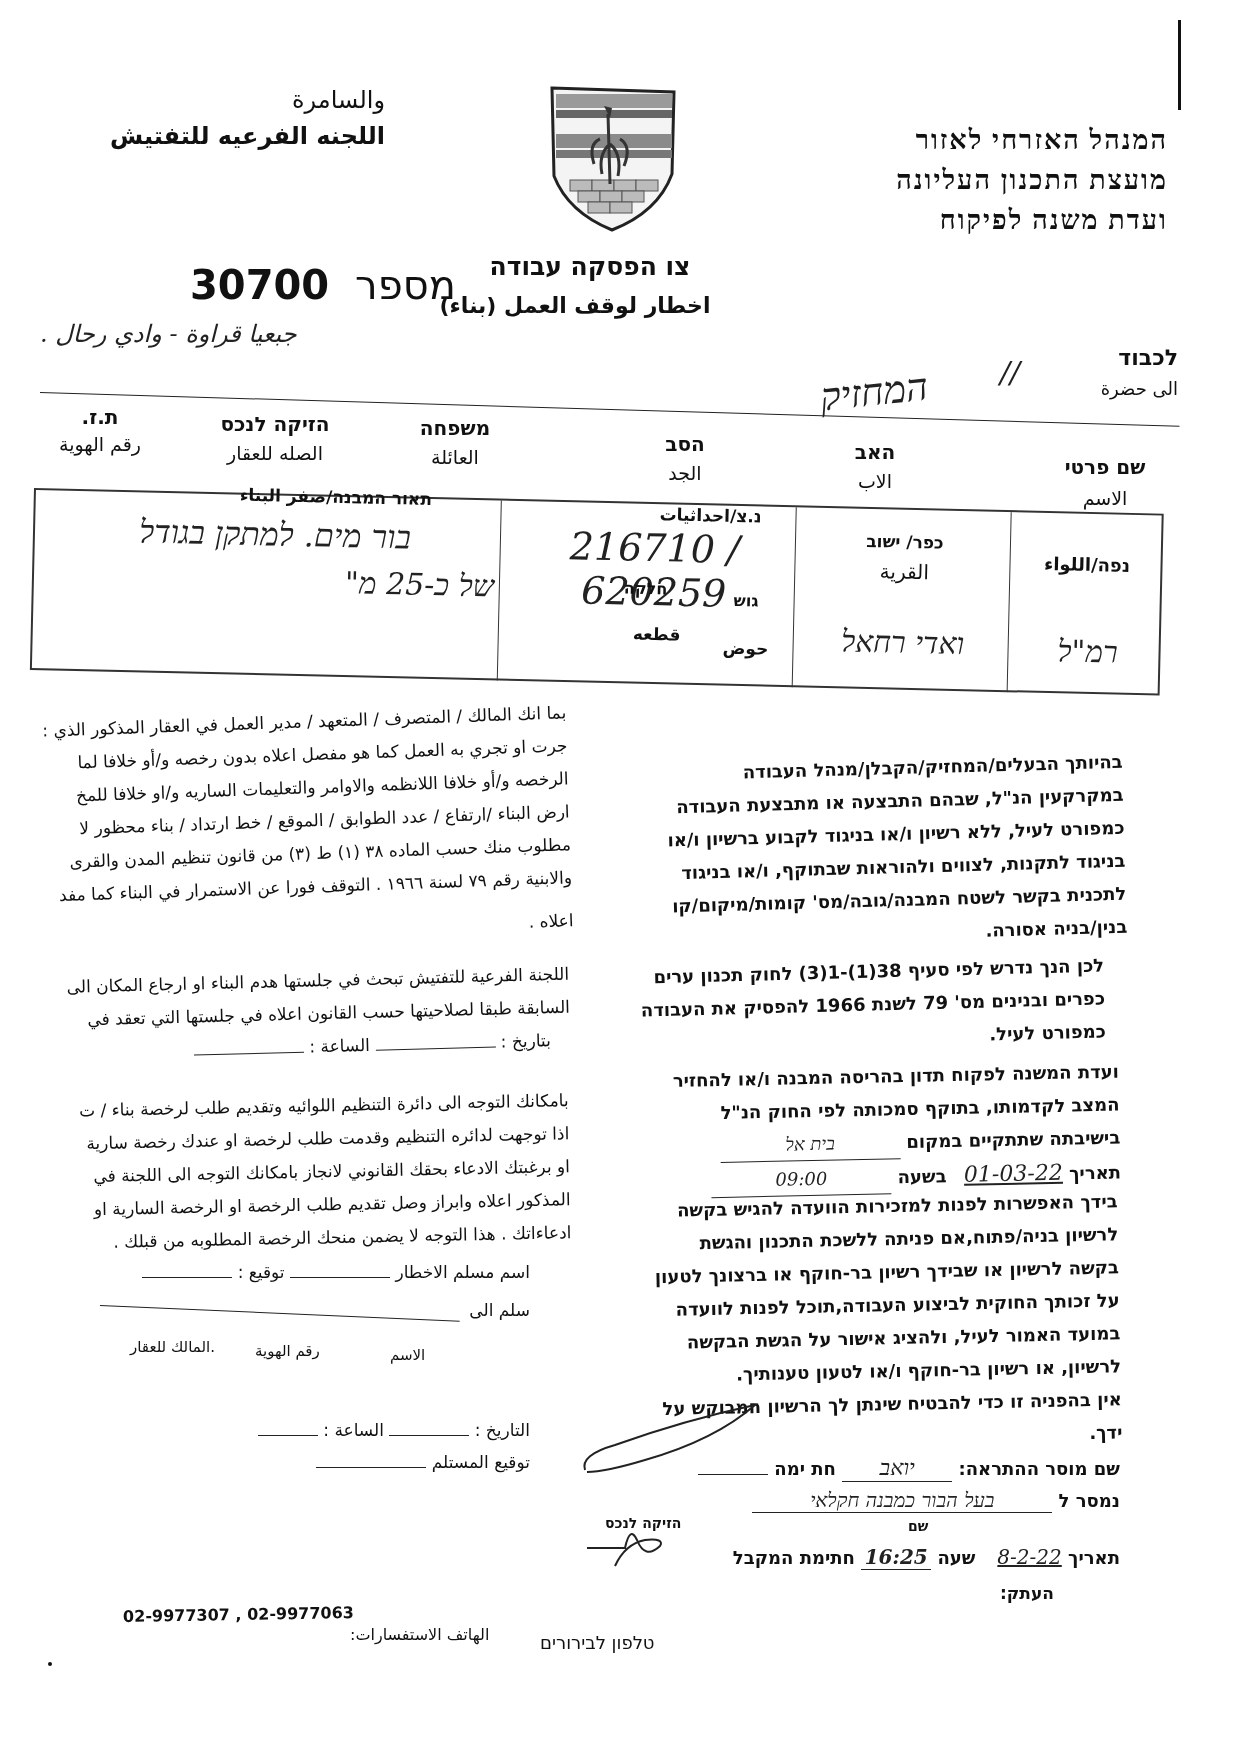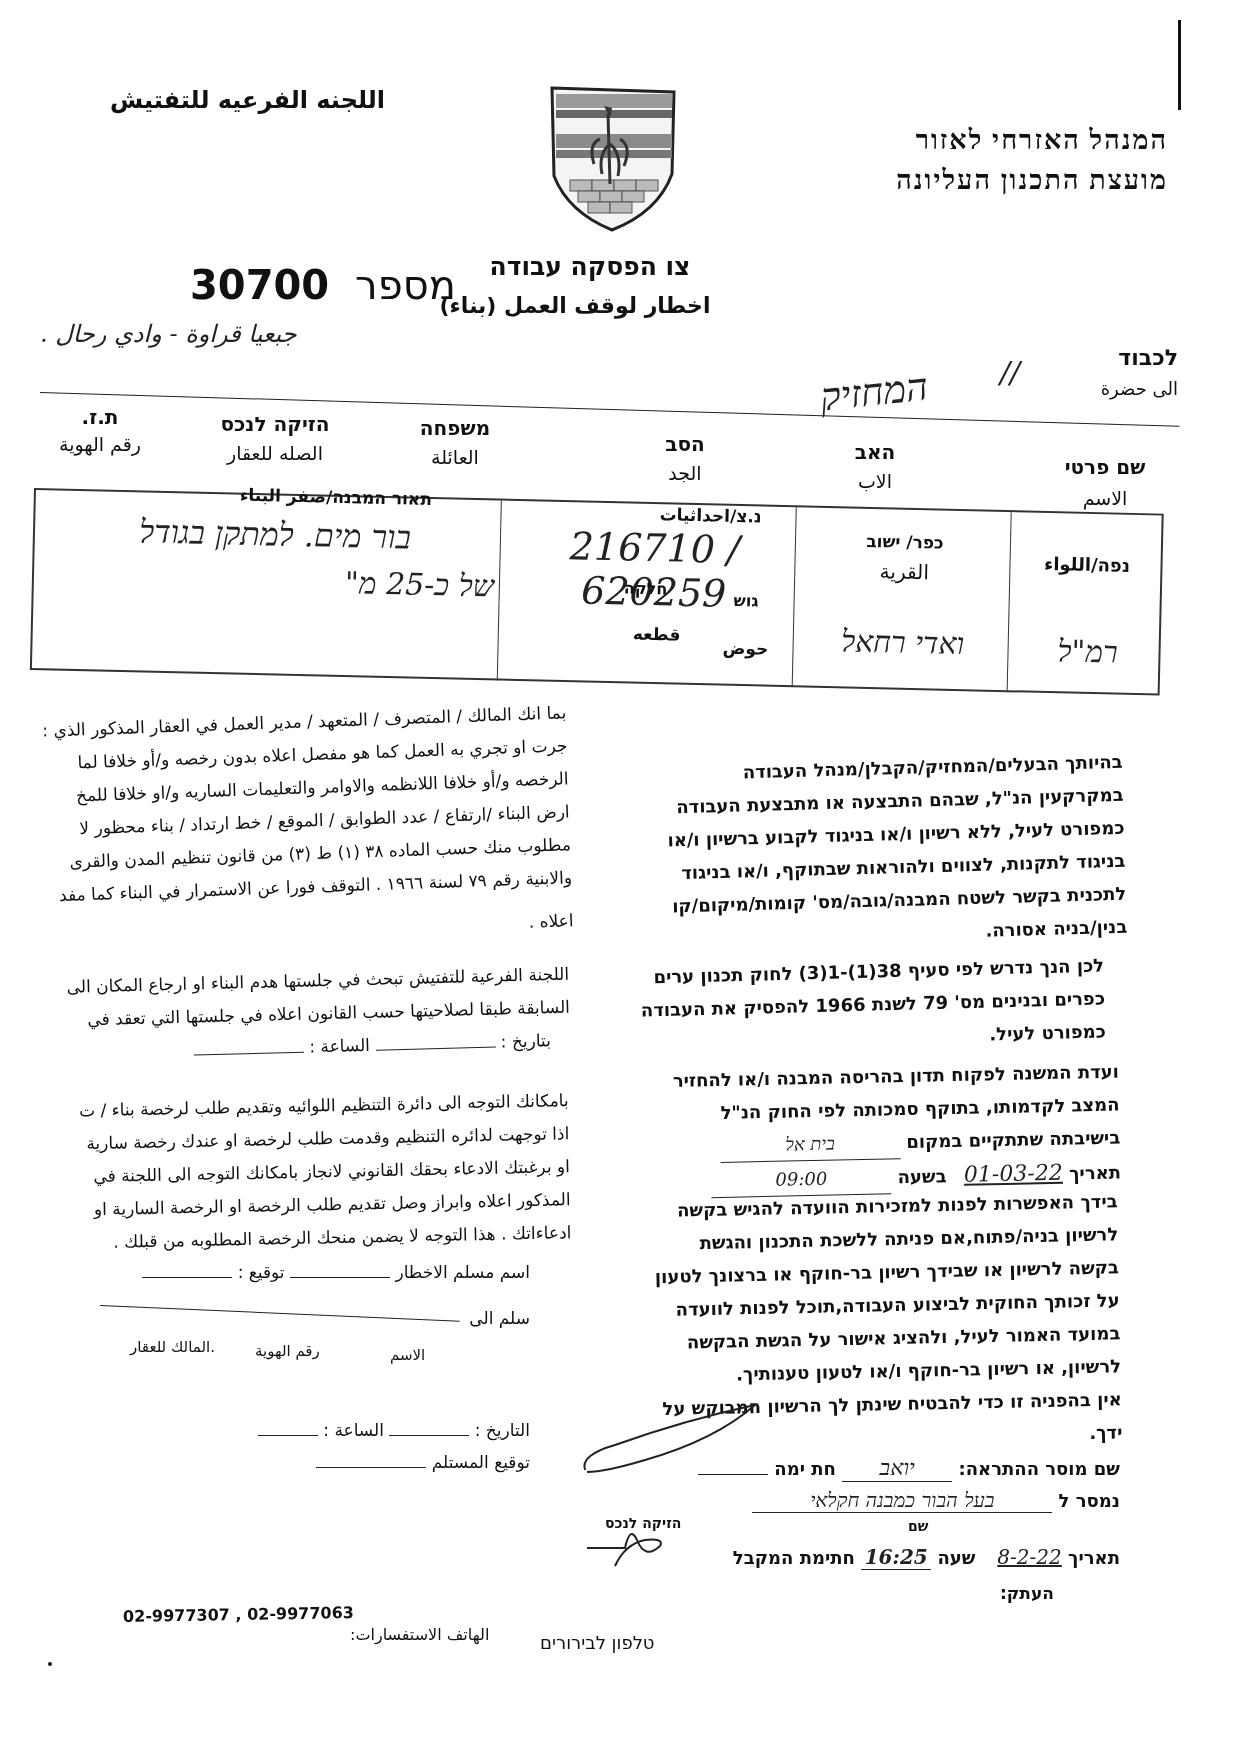--- a/index.html
+++ b/index.html
@@ -37,23 +37,25 @@
   .sig { position: absolute; }
 </style>
 </head>
 <body>
 
 <div class="vline" style="left:1178px; top:20px; height:90px; border-left:3px solid #111;"></div>
 
 <div class="abs he-head rtl">
   <div>המנהל האזרחי לאזור</div>
   <div>מועצת התכנון העליונה</div>
+  <div>ועדת משנה לפיקוח</div>
 </div>
 
 <div class="abs ar-head rtl">
+  <div>والسامرة</div>
   <div style="font-weight:bold;">اللجنه الفرعيه للتفتيش</div>
 </div>
 
 <div class="abs emblem">
   <svg width="132" height="148" viewBox="0 0 132 148">
     <path d="M4 4 L126 8 L124 90 Q110 128 64 146 Q20 128 6 92 Z" fill="#f4f4f4" stroke="#222" stroke-width="3"></path>
     <rect x="8" y="10" width="116" height="14" fill="#9a9a9a"></rect>
     <rect x="8" y="26" width="116" height="8" fill="#666"></rect>
     <rect x="8" y="50" width="116" height="14" fill="#8a8a8a"></rect>
     <rect x="8" y="66" width="116" height="8" fill="#777"></rect>
@@ -166,21 +168,21 @@
   <div>المذكور اعلاه وابراز وصل تقديم طلب الرخصة او الرخصة السارية او</div>
   <div>ادعاءاتك . هذا التوجه لا يضمن منحك الرخصة المطلوبه من قبلك .</div>
 </div>
 
 <div class="abs rtl" style="left:100px; top:1262px; width:430px; font-size:17px; text-align:right;">
   <span>اسم مسلم الاخطار</span>
   <span style="display:inline-block; width:100px; border-bottom:1.5px solid #222;"></span>
   <span>توقيع :</span>
   <span style="display:inline-block; width:90px; border-bottom:1.5px solid #222;"></span>
 </div>
-<div class="abs rtl" style="left:90px; top:1300px; width:440px; font-size:17px; text-align:right;margin-top:8px;">
+<div class="abs rtl" style="left:90px; top:1300px; width:440px; font-size:17px; text-align:right;">
   <span>سلم الى</span>
 </div>
 <div class="line" style="left:100px; top:1305px; width:360px; transform:rotate(2.5deg); transform-origin:left top; border-top-width:1px;"></div>
 <div class="abs" style="left:130px; top:1338px; width:330px; font-size:15px;">
   <span style="position:absolute; left:0;">المالك للعقار.</span>
   <span style="position:absolute; left:125px; top:4px;">رقم الهوية</span>
   <span style="position:absolute; left:260px; top:8px;">الاسم</span>
 </div>
 <div class="abs rtl" style="left:170px; top:1420px; width:360px; font-size:17px; text-align:right;">
   <span>التاريخ :</span>

